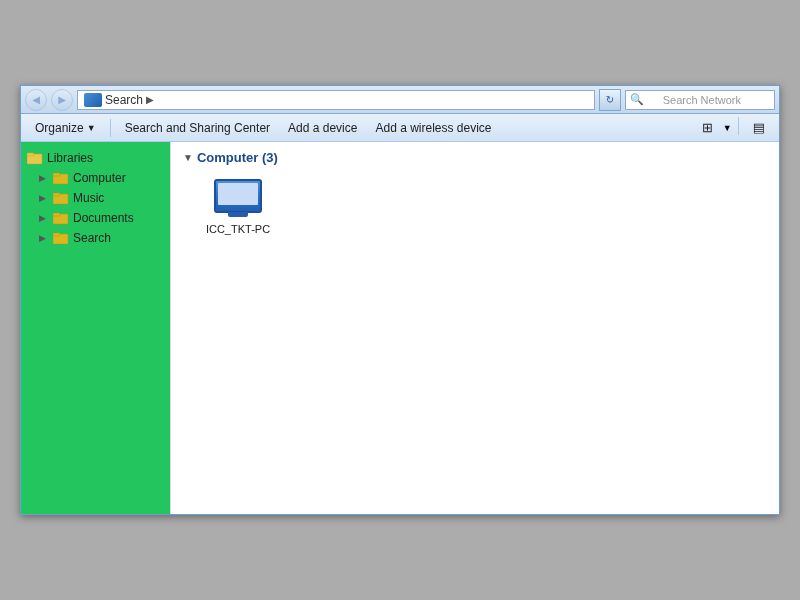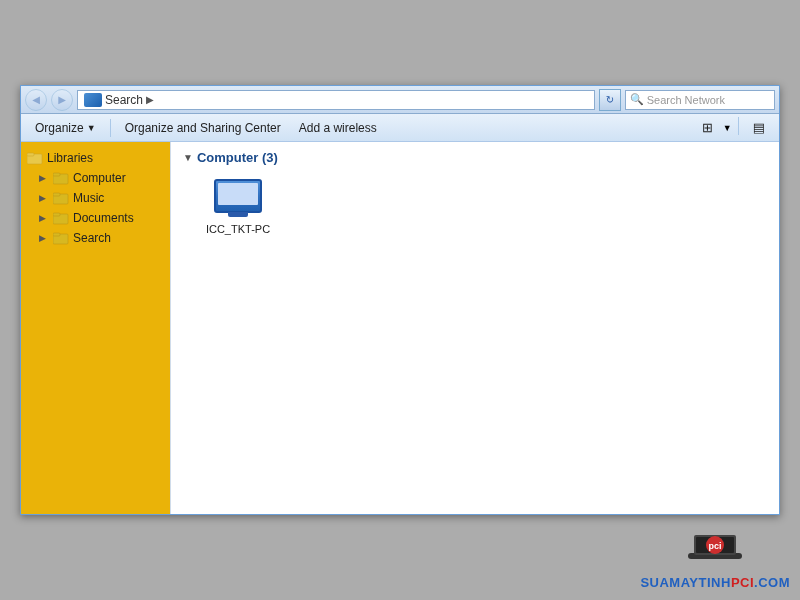--- a/index.html
+++ b/index.html
@@ -119,21 +119,21 @@
     }
     
     .main-area {
       flex: 1;
       display: flex;
       overflow: hidden;
     }
     
     .sidebar {
       width: 150px;
-      background: #eab308;
+      background: #22c55e;
       border-right: 1px solid #d0dcea;
       padding: 6px 0;
       overflow-y: auto;
       position: relative;
     }
     .tree-item {
       display: flex;
       align-items: center;
       padding: 3px 6px;
       cursor: pointer;
@@ -266,35 +266,38 @@
       <div class="address-input">
         <span style="display:inline-flex; align-items:center; gap:3px;">
           <span style="display:inline-block; width:18px; height:14px; background: linear-gradient(135deg,#4a8fd4,#1a5fae); border-radius:2px;"></span>
           <span style="font-size:12px; color:#333;">Search</span>
           <span style="font-size:10px; color:#555;">▶</span>
         </span>
       </div>
       <div class="refresh-btn">↻</div>
       <div class="search-box">
         <span style="font-size:11px;">🔍</span>
-        <span style="color:#999; font-size:11px;">Search Network</span>
+        <span style="color:#999; font-size:11px;margin-left:16px;">Search Network</span>
       </div>
     </div>
 
     <div class="toolbar">
       <button class="toolbar-btn">
         <span>Organize</span>
         <span style="font-size:9px;">▼</span>
       </button>
       <div class="toolbar-sep"></div>
       <button class="toolbar-btn">
-        <span>Organize and Sharing Center</span>
+        <span>Search and Sharing Center</span>
       </button>
       <button class="toolbar-btn">
-        <span>Add a wireless</span>
+        <span>Add a device</span>
+      </button>
+      <button class="toolbar-btn">
+        <span>Add a wireless device</span>
       </button>
       <div class="toolbar-right">
         <button class="toolbar-btn" style="font-size:13px;">⊞</button>
         <span style="font-size:9px; align-self:center;">▼</span>
         <div class="toolbar-sep"></div>
         <button class="toolbar-btn" style="font-size:13px;">▤</button>
       </div>
     </div>
 
     <div class="main-area">
@@ -368,28 +371,14 @@
             <span class="computer-label">ICC_TKT-PC</span>
           </div>
 
 
         </div>
       </div>
 
     </div>
   </div>
 
-  <div class="watermark">
-    <svg class="pci-logo" viewBox="0 0 70 50">
-
-      <rect x="8" y="28" width="54" height="6" rx="3" fill="#333"></rect>
-      <rect x="14" y="10" width="42" height="20" rx="2" fill="#444"></rect>
-      <rect x="16" y="12" width="38" height="16" rx="1" fill="#222"></rect>
-
-      <circle cx="35" cy="20" r="9" fill="#e03030" opacity="0.9"></circle>
-      <text x="35" y="24" text-anchor="middle" font-size="9" font-weight="bold" fill="white" font-family="Arial">pci</text>
-    </svg>
-    <div style="font-size:13px; font-weight:bold; letter-spacing:0.5px;">
-      <span style="color:#2060c0;">SUAMAYTINH</span><span style="color:#d02020;">PCI</span><span style="color:#2060c0;">.COM</span>
-    </div>
-  </div>
 
 </div>
 
 </body></html>

